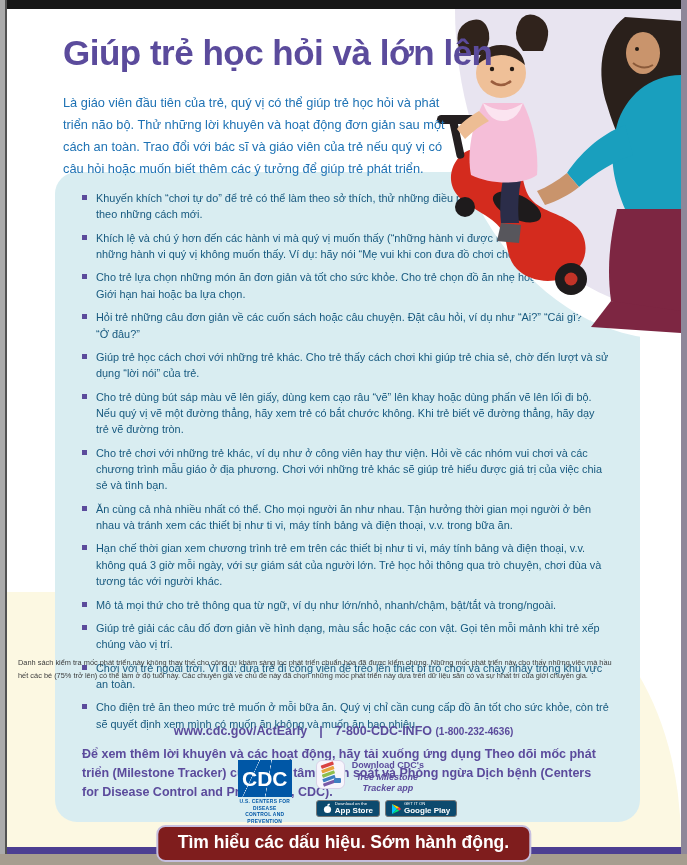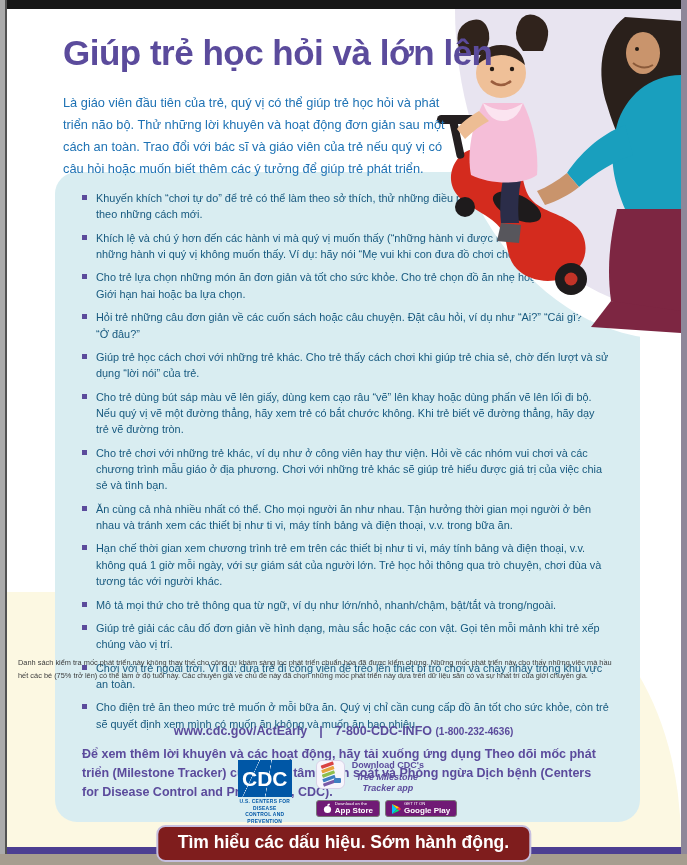--- a/index.html
+++ b/index.html
@@ -54,21 +54,21 @@
              background-image:linear-gradient(115deg,transparent 30%,rgba(255,255,255,.85) 30.5%,transparent 31.5%),
                               linear-gradient(100deg,transparent 55%,rgba(255,255,255,.85) 55.5%,transparent 56.5%);
              background-color:#0057a6;}
   .cdc-caption{margin-top:2px;font-size:4.9px;font-weight:bold;color:#0057a6;letter-spacing:.3px;line-height:1.35;}
   .app-block{display:flex;flex-direction:column;gap:5px;}
   .app-row{display:flex;gap:7px;align-items:flex-start;}
   .app-icon{width:27px;height:27px;border-radius:6px;background:#f4f2fb;border:1px solid #d8d3e8;overflow:hidden;}
   .promo{font-size:9px;font-weight:bold;color:#5b4b9c;line-height:1.3;text-align:center;}
   .promo .it{font-style:italic;}
   .badge-row{display:flex;gap:5px;justify-content:center;}
-  .store-badge{height:17px;background:#701a75;border:1px solid #777;border-radius:3px;color:#fff;
+  .store-badge{height:17px;background:#0c4a6e;border:1px solid #777;border-radius:3px;color:#fff;
                display:flex;align-items:center;gap:3px;padding:0 6px;box-sizing:border-box;}
   .store-badge .txt{display:flex;flex-direction:column;line-height:1.05;}
   .store-badge .t1{font-size:4.3px;}
   .store-badge .t2{font-size:8px;font-weight:bold;}
 
   
   .rule{position:absolute;left:7px;right:6px;top:847px;height:7px;background:#4c3f92;z-index:31;}
   .banner{position:absolute;left:50%;transform:translateX(-50%);top:825px;z-index:32;background:#7f1d1d;
           color:#fff;font-weight:bold;font-size:17.5px;white-space:nowrap;padding:5px 20px 7px;
           border-radius:9px;border:2px solid #c7bfdf;}
@@ -159,21 +159,21 @@
       <li>
           <span class="bullet-sq"></span>
           <span>Cho trẻ chơi với những trẻ khác, ví dụ như ở công viên hay thư viện. Hỏi về các nhóm vui chơi và các chương trình mẫu giáo ở địa phương. Chơi với những trẻ khác sẽ giúp trẻ hiểu được giá trị của việc chia sẻ và tình bạn.</span>
         </li>
       <li>
           <span class="bullet-sq"></span>
           <span>Ăn cùng cả nhà nhiều nhất có thể. Cho mọi người ăn như nhau. Tận hưởng thời gian mọi người ở bên nhau và tránh xem các thiết bị như ti vi, máy tính bảng và điện thoại, v.v. trong bữa ăn.</span>
         </li>
       <li>
           <span class="bullet-sq"></span>
-          <span>Hạn chế thời gian xem chương trình trẻ em trên các thiết bị như ti vi, máy tính bảng và điện thoại, v.v. không quá 1 giờ mỗi ngày, với sự giám sát của người lớn. Trẻ học hỏi thông qua trò chuyện, chơi đùa và tương tác với người khác.</span>
+          <span>Hạn chế thời gian xem chương trình trẻ em trên các thiết bị như ti vi, máy tính bảng và điện thoại, v.v. không quá 3 giờ mỗi ngày, với sự giám sát của người lớn. Trẻ học hỏi thông qua trò chuyện, chơi đùa và tương tác với người khác.</span>
         </li>
       <li>
           <span class="bullet-sq"></span>
           <span>Mô tả mọi thứ cho trẻ thông qua từ ngữ, ví dụ như lớn/nhỏ, nhanh/chậm, bật/tắt và trong/ngoài.</span>
         </li>
       <li>
           <span class="bullet-sq"></span>
           <span>Giúp trẻ giải các câu đố đơn giản về hình dạng, màu sắc hoặc các con vật. Gọi tên mỗi mảnh khi trẻ xếp chúng vào vị trí.</span>
         </li>
       <li>

